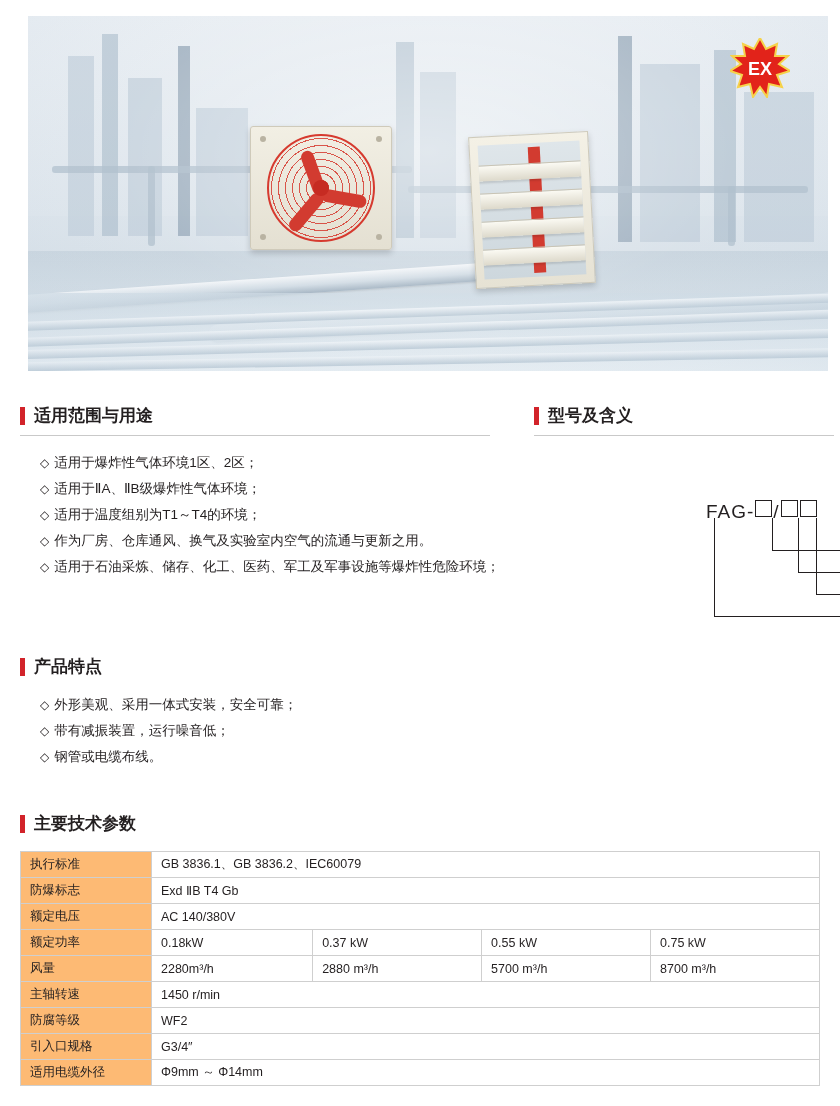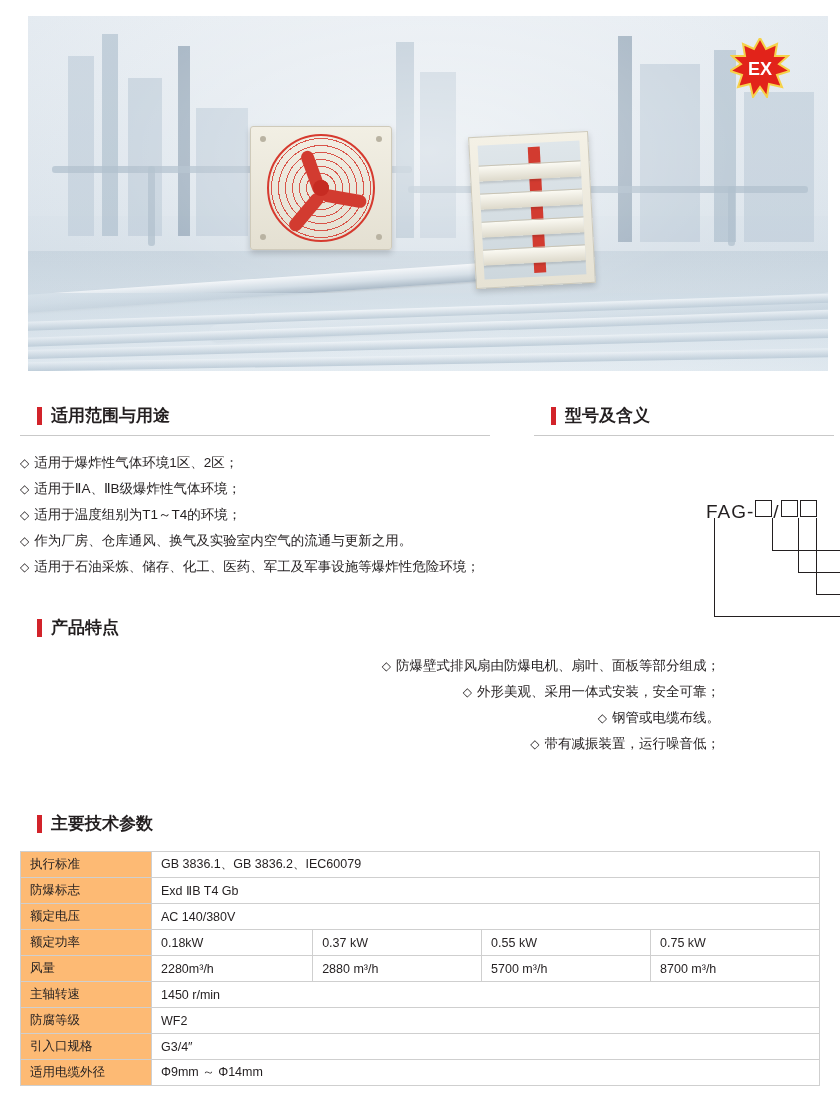--- a/index.html
+++ b/index.html
@@ -119,46 +119,46 @@
     position:absolute; width:12px; background:#d23b30;
   }
 
   
   .sec-title {
     display: flex;
     align-items: center;
     font-size: 17px;
     font-weight: bold;
     color: #231f20;
-    margin-left: 17px;
   }
   .sec-title .bar {
     width: 5px;
     height: 18px;
     background: #d2232a;
     margin-right: 9px;
   }
   .rule {
     height: 1px;
     background: #c9c9c9;
     margin-top: 8px;
   }
 
   .bullets { margin-top: 14px; }
   .bullet {
     font-size: 13.5px;
     line-height: 25px;
     color: #231f20;
     white-space: nowrap;
+    margin-left: 20px;
   }
   .bullet .dia { color: #231f20; margin-right: 5px; font-size: 12px; }
 
   
   #scope-section { position:absolute; left: 20px; top: 404px; width: 470px; }
-  #features-section { position:absolute; left: 20px; top: 616px; width: 700px; text-align: right; }
+  #features-section { position:absolute; left: 20px; top: 655px; width: 700px; }
   #model-section { position:absolute; left: 534px; top: 404px; width: 300px; }
   #params-section { position:absolute; left: 20px; top: 812px; width: 800px; }
 
   
   .model-wrap { position: relative; height: 190px; margin-top: 16px; }
   .model-code {
     position: absolute; left: 172px; top: 48px;
     font-size: 19px; letter-spacing: 1px; color:#231f20;
     white-space: nowrap;
   }
@@ -298,24 +298,23 @@
 
   </div>
 </section>
 
 <section id="features-section">
   <div class="sec-title">
     <span class="bar"></span>
     <span>产品特点</span>
   </div>
   <div class="bullets">
-    <div class="bullet"><span class="dia">◇</span><span>防爆壁式排风扇由防爆电机、扇叶、面板等部分组成；</span></div>
     <div class="bullet"><span class="dia">◇</span><span>外形美观、采用一体式安装，安全可靠；</span></div>
+    <div class="bullet"><span class="dia">◇</span><span>带有减振装置，运行噪音低；</span></div>
     <div class="bullet"><span class="dia">◇</span><span>钢管或电缆布线。</span></div>
-    <div class="bullet"><span class="dia">◇</span><span>带有减振装置，运行噪音低；</span></div>
   </div>
 </section>
 
 <section id="params-section">
   <div class="sec-title">
     <span class="bar"></span>
     <span>主要技术参数</span>
   </div>
 
   <table class="params">

